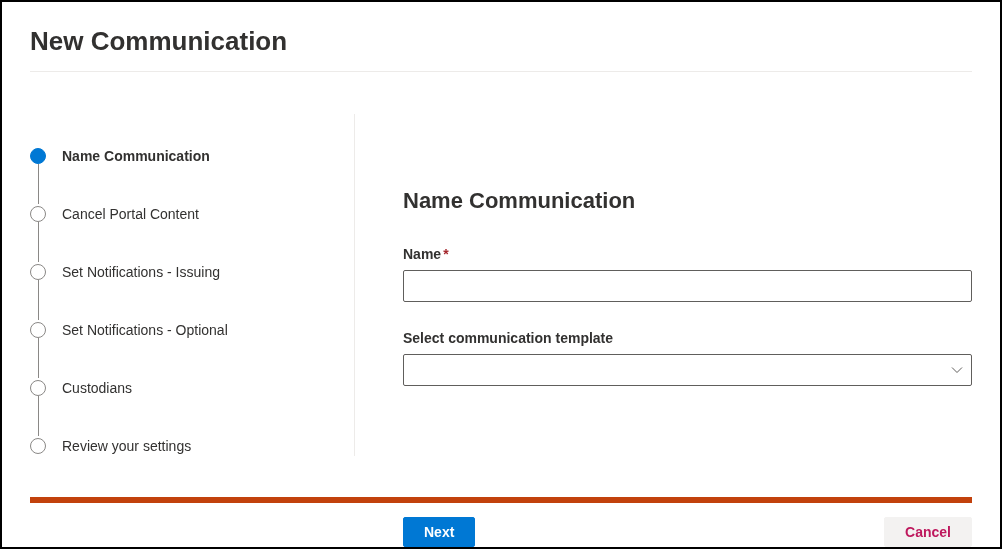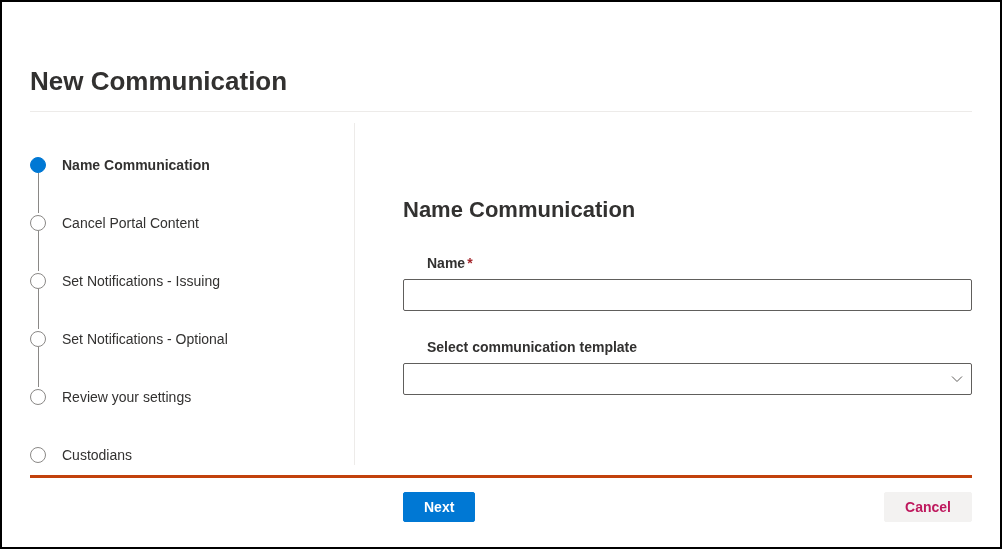--- a/index.html
+++ b/index.html
@@ -17,21 +17,20 @@
       height: 100%;
       display: flex;
       flex-direction: column;
     }
     .page-title {
       font-size: 26px;
       font-weight: 600;
       padding-bottom: 14px;
       border-bottom: 1px solid #edebe9;
       margin-bottom: 0;
-      margin-top: 40px;
     }
     .body-row {
       display: flex;
       flex: 1;
       overflow: hidden;
       align-items: center;
     }
     .wizard-nav {
       width: 325px;
       padding-top: 32px;
@@ -91,21 +90,20 @@
     }
     .field {
       margin-bottom: 28px;
       max-width: 575px;
     }
     .field-label {
       font-size: 14px;
       font-weight: 600;
       margin-bottom: 8px;
       display: block;
-      margin-left: 24px;
     }
     .req {
       color: #a4262c;
       margin-left: 2px;
     }
     .text-input, .dropdown {
       width: 100%;
       height: 32px;
       border: 1px solid #605e5c;
       border-radius: 2px;
@@ -119,22 +117,22 @@
       justify-content: space-between;
       cursor: pointer;
     }
     .chevron {
       width: 12px;
       height: 12px;
       flex-shrink: 0;
     }
     .chevron svg { display: block; }
     .footer {
-      border-top: 3px solid #c2410c;
-      padding: 14px 0 25px 0;
+      border-top: 6px solid #c2410c;
+      padding: 14px 0 0 0;
       display: flex;
       align-items: center;
     }
     .footer-inner {
       display: flex;
       width: 100%;
       padding-left: 373px;
       padding-right: 0;
       align-items: center;
       justify-content: space-between;
@@ -182,26 +180,26 @@
             <span class="step-label">Set Notifications - Issuing</span>
             <span class="connector"></span>
           </li>
           <li class="step">
             <span class="circle"></span>
             <span class="step-label">Set Notifications - Optional</span>
             <span class="connector"></span>
           </li>
           <li class="step">
             <span class="circle"></span>
+            <span class="step-label">Custodians</span>
+            <span class="connector"></span>
+          </li>
+          <li class="step">
+            <span class="circle"></span>
             <span class="step-label">Review your settings</span>
-          </li>
-          <li class="step">
-            <span class="circle"></span>
-            <span class="step-label">Custodians</span>
-            <span class="connector"></span>
           </li>
         </ul>
     </nav>
 
     <section class="main-panel">
       <h2 class="panel-heading">Name Communication</h2>
 
       <div class="field">
         <label class="field-label">
           <span>Name</span><span class="req">*</span>

